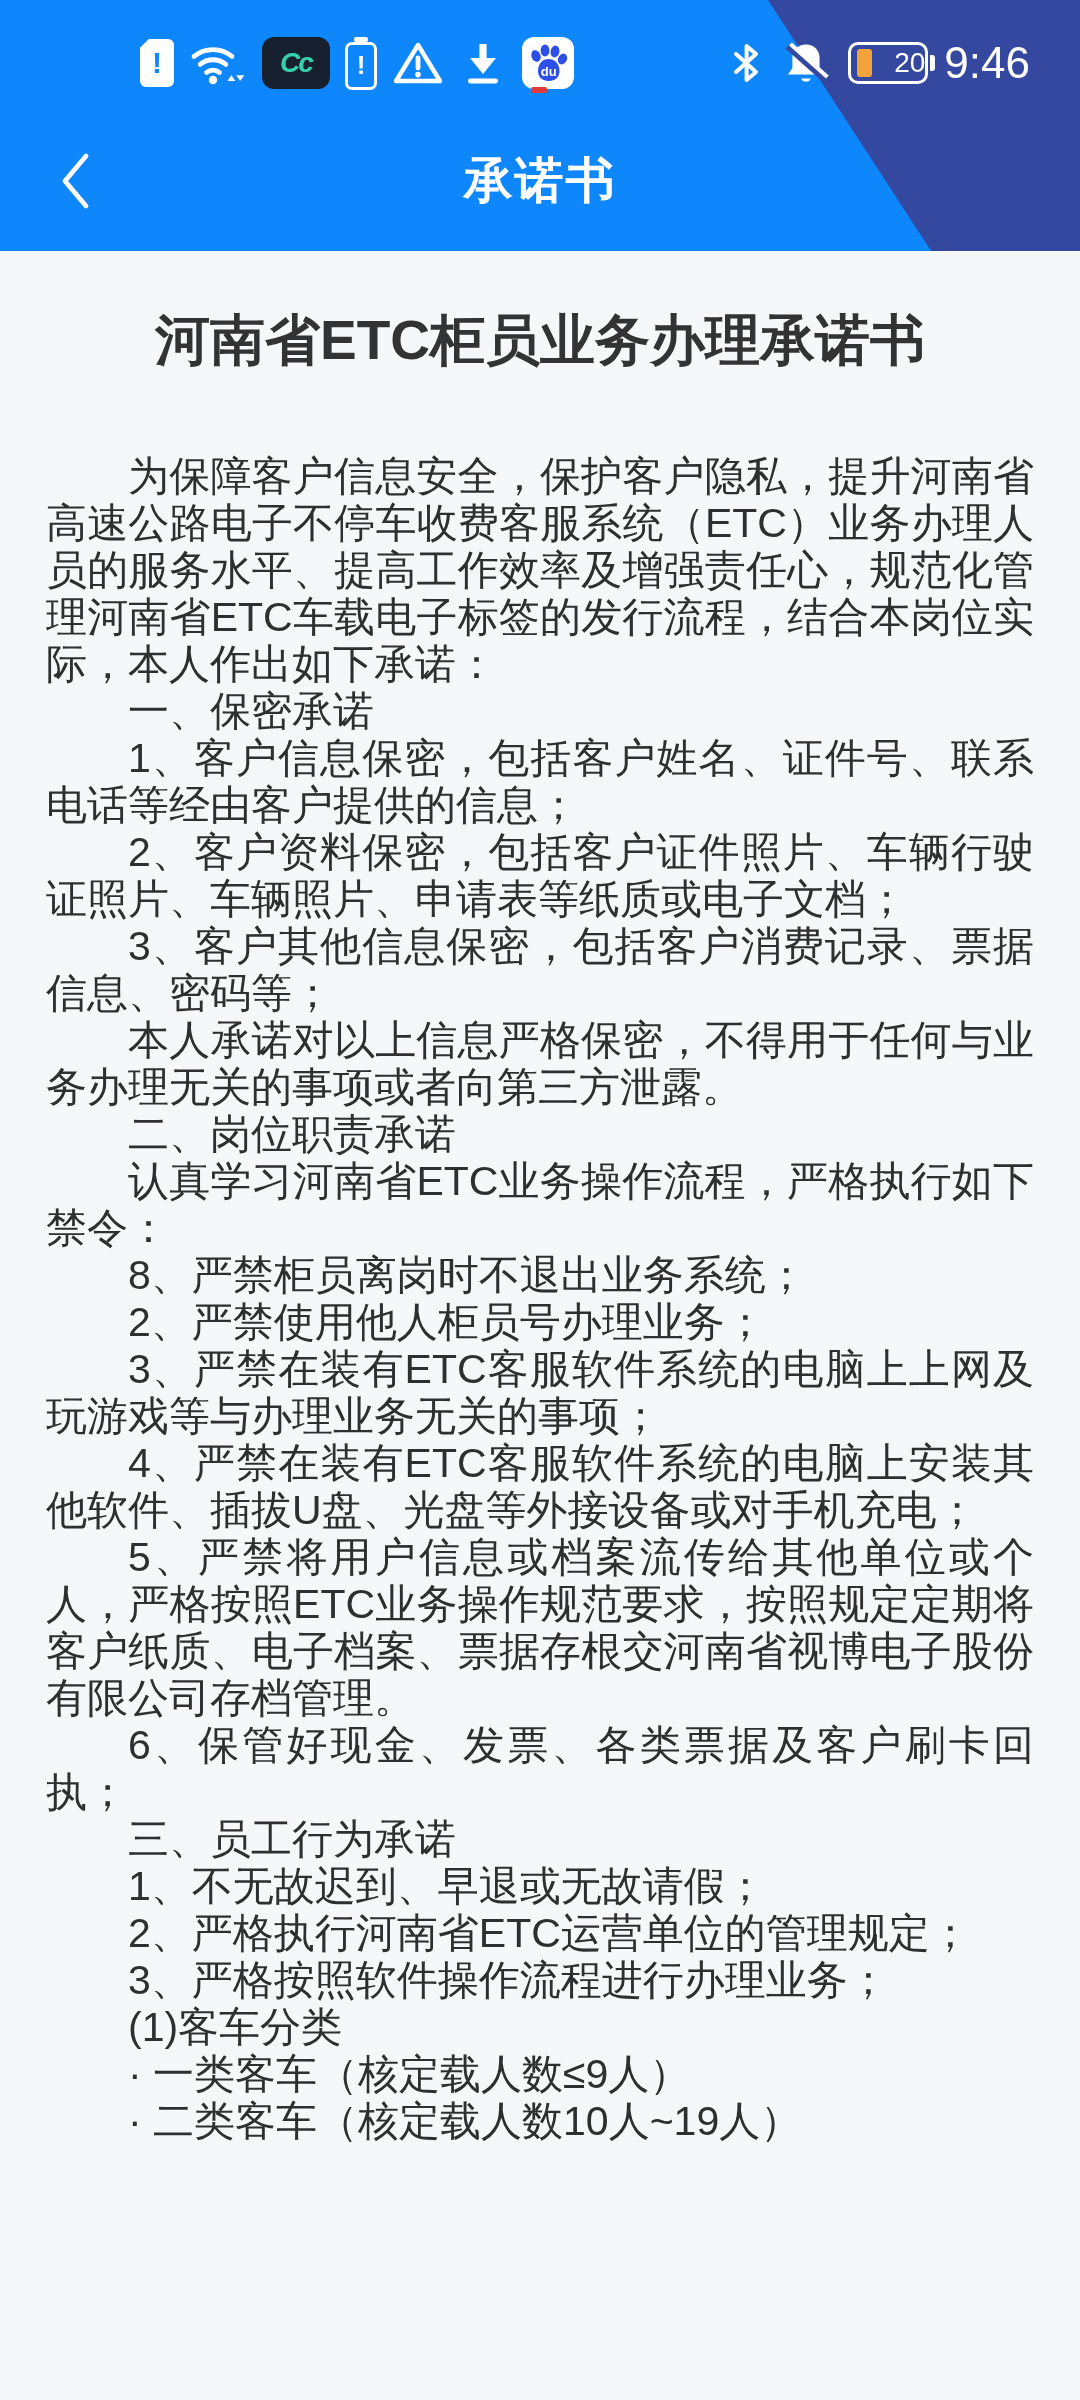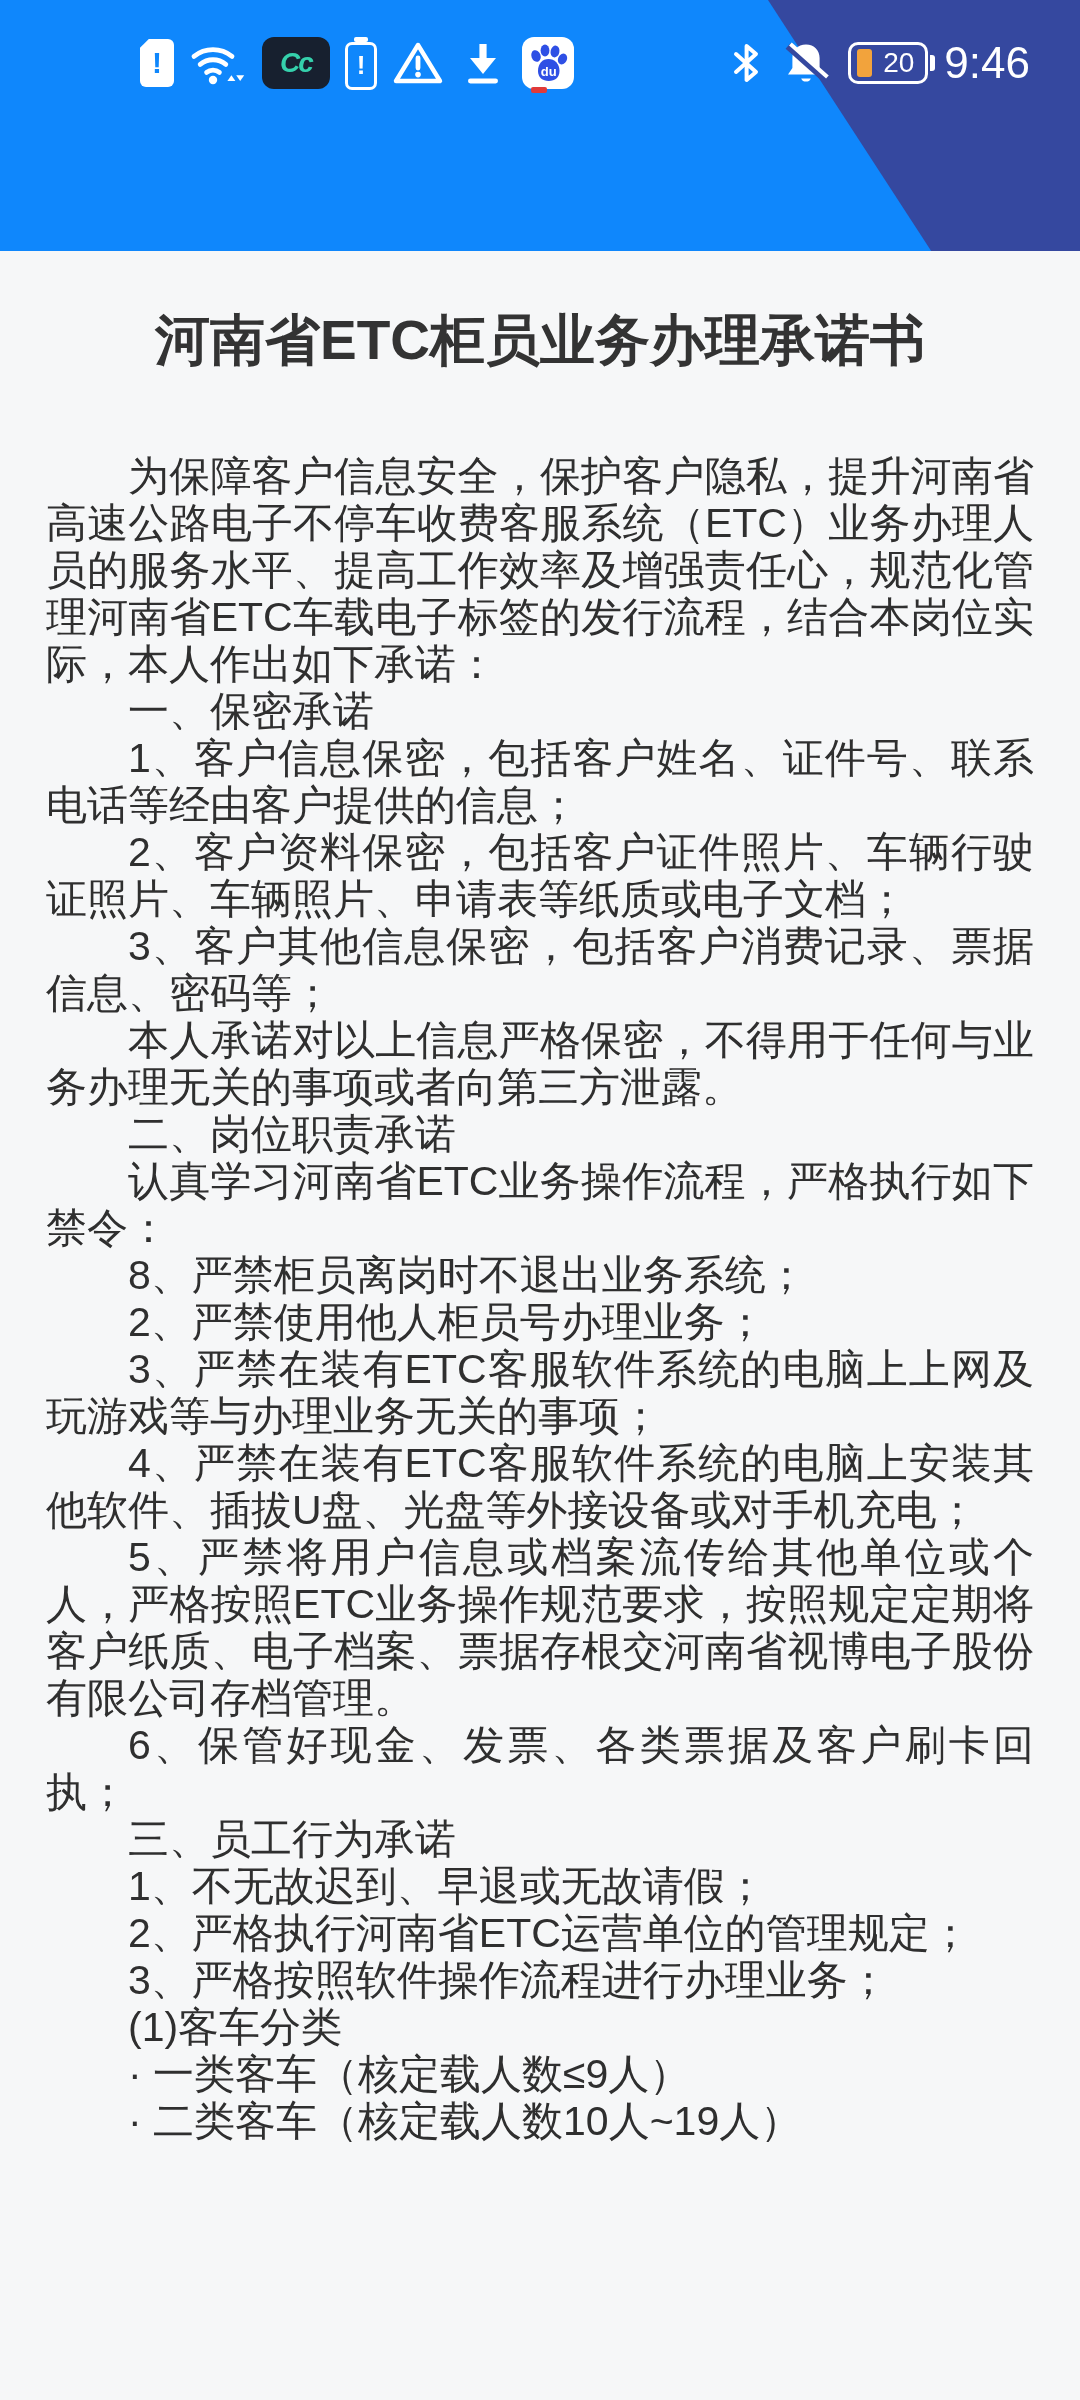--- a/index.html
+++ b/index.html
@@ -59,21 +59,21 @@
   
   .battery {
     position:relative; width:80px; height:42px; border:3px solid #fff; border-radius:10px;
     display:flex; align-items:center; box-sizing:border-box; padding-left:6px;
   }
   .battery::after {
     content:""; position:absolute; right:-10px; top:50%; transform:translateY(-50%);
     width:5px; height:16px; background:#fff; border-radius:0 3px 3px 0;
   }
   .battery .fill { width:15px; height:28px; background:#F2A33C; border-radius:3px; }
-  .battery .pct { flex:1; text-align:center; color:#fff; font-size:28px; line-height:1; }
+  .battery .pct { flex:1; text-align:right; color:#fff; font-size:28px; line-height:1; }
   .sb-time { font-size:44px; color:#fff; }
   
   .nav-bar { position:absolute; top:110px; left:0; width:100%; height:141px; }
   .back-btn { position:absolute; left:56px; top:50%; transform:translateY(-50%); cursor:pointer; }
   .nav-title {
     position:absolute; left:0; right:0; top:50%; transform:translateY(-50%);
     text-align:center; color:#fff; font-size:49px; font-weight:600; letter-spacing:2px;
   }
   
   .content { position:absolute; top:251px; left:0; width:100%; box-sizing:border-box; }
@@ -143,20 +143,26 @@
         <line x1="5.2" y1="3" x2="23.7" y2="19.5" stroke="#fff" stroke-width="2"></line>
       </svg>
       <div class="battery">
         <div class="fill"></div>
         <div class="pct">20</div>
       </div>
       <div class="sb-time">9:46</div>
     </div>
   </div>
 
+  <div class="nav-bar">
+    <svg class="back-btn" width="40" height="62" viewBox="0 0 20 31">
+      <polyline points="15,3 4.5,15.5 15,28" fill="none" stroke="#fff" stroke-width="2.4" stroke-linecap="round" stroke-linejoin="round"></polyline>
+    </svg>
+    <div class="nav-title">承诺书</div>
+  </div>
 
   <div class="content">
     <h1 class="doc-title">河南省ETC柜员业务办理承诺书</h1>
     <div class="doc-body">
 
     <p class="para">为保障客户信息安全，保护客户隐私，提升河南省高速公路电子不停车收费客服系统（ETC）业务办理人员的服务水平、提高工作效率及增强责任心，规范化管理河南省ETC车载电子标签的发行流程，结合本岗位实际，本人作出如下承诺：</p>
         <p class="para">一、保密承诺</p>
         <p class="para">1、客户信息保密，包括客户姓名、证件号、联系电话等经由客户提供的信息；</p>
         <p class="para">2、客户资料保密，包括客户证件照片、车辆行驶证照片、车辆照片、申请表等纸质或电子文档；</p>
         <p class="para">3、客户其他信息保密，包括客户消费记录、票据信息、密码等；</p>

